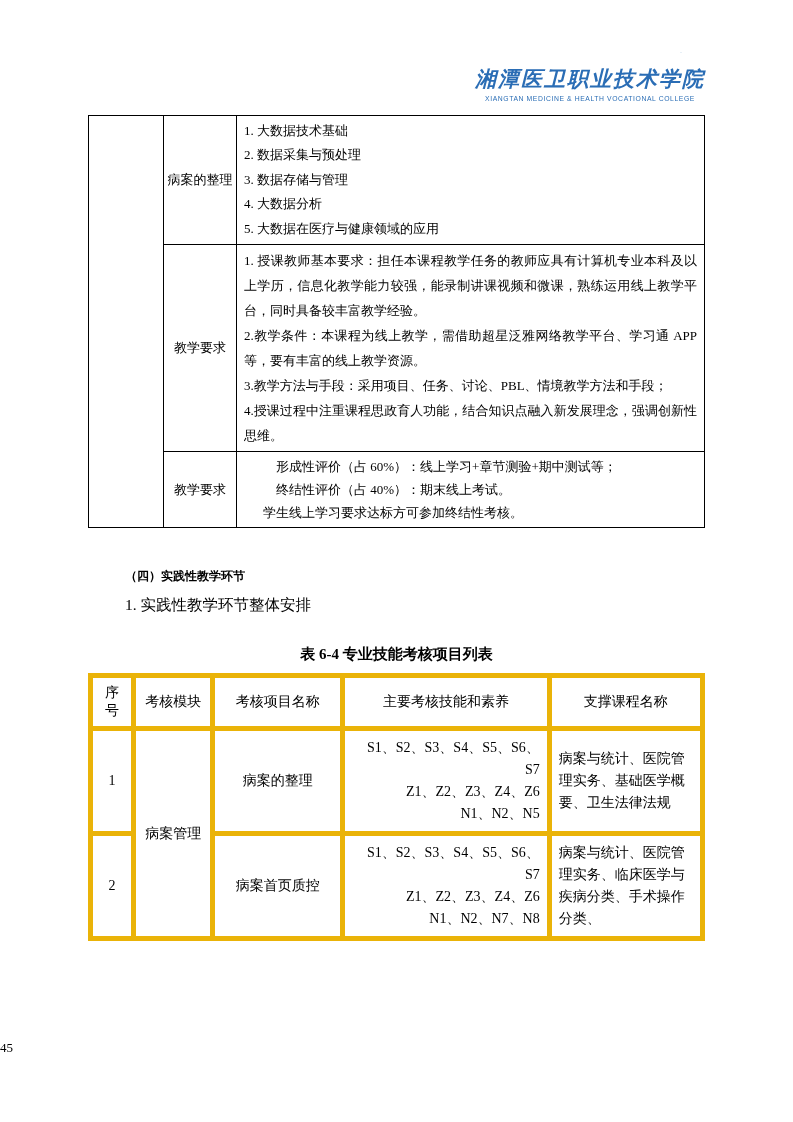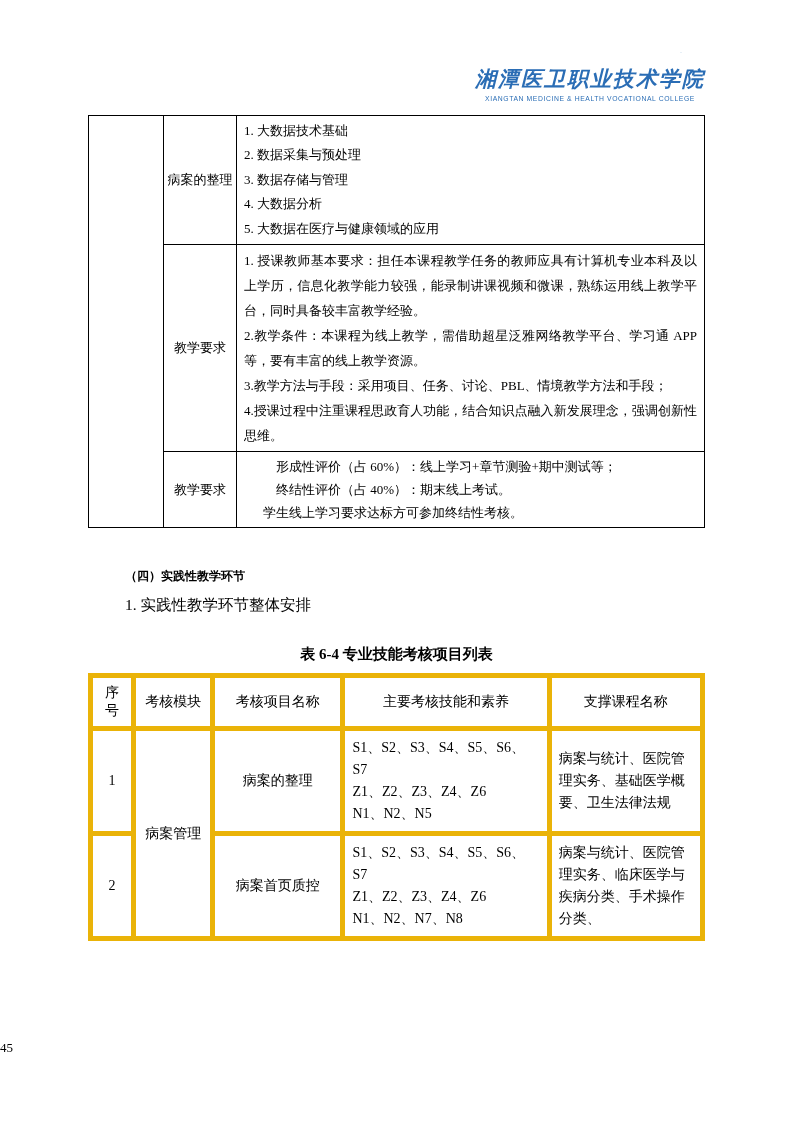--- a/index.html
+++ b/index.html
@@ -37,21 +37,21 @@
   .sub-item { margin: 5px 0 0 37px; font-size: 15.5px; line-height: 24px; }
   .body-paragraph { margin: 5px 0 0 0; font-size: 15.5px; line-height: 29px; text-align: justify; text-indent: 2em; }
 
   
   .table-title { margin-top: 25px; text-align: center; font-weight: bold; font-size: 15px; line-height: 24px; }
   table.skills-table { border-collapse: collapse; width: 617px; margin-top: 7px; table-layout: fixed; font-size: 14px; }
   .skills-table th, .skills-table td { border: 5px solid #eab308; padding: 6px 7px; vertical-align: middle; text-align: center; }
   .skills-table th { height: 30px; font-weight: normal; }
   .skills-table td { height: 66px; }
   .skills-table td.cell-left { text-align: left; }
-  .skills-table .skills-lines div { line-height: 22px; }
+  .skills-table .skills-lines div { line-height: 22px; text-align: right; }
   .skills-table .courses { line-height: 22px; }
   .col-no { width: 43px; }
   .col-module { width: 79px; }
   .col-project { width: 130px; }
   .col-skills { width: 206px; }
   .col-courses { width: 153px; }
 
   .page-number { position: absolute; top: 1040px; left: 0; width: 100%; font-size: 13px; }
 </style>
 </head>

